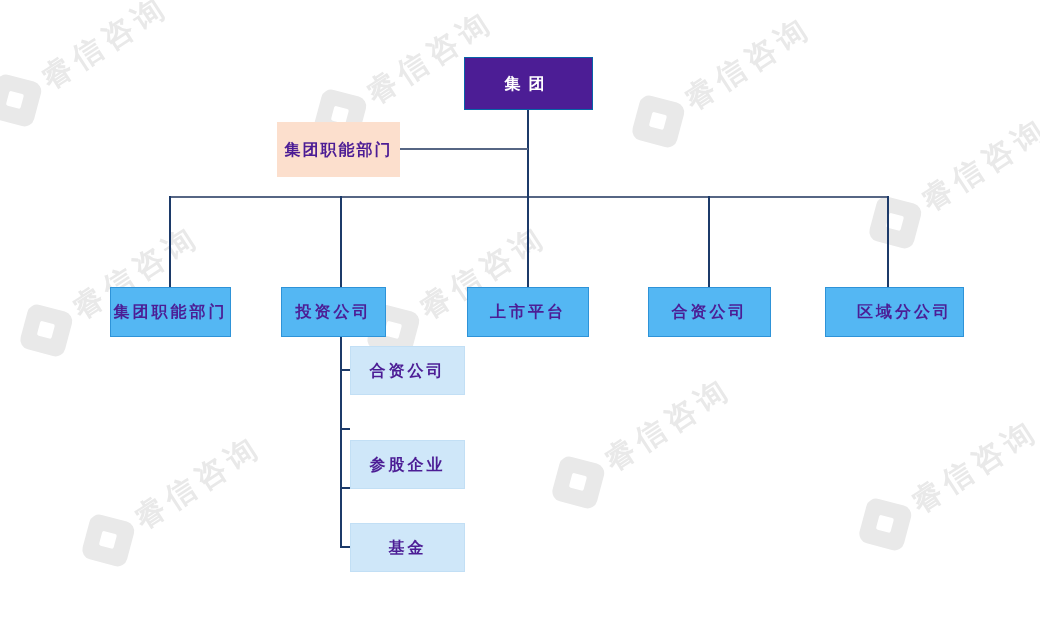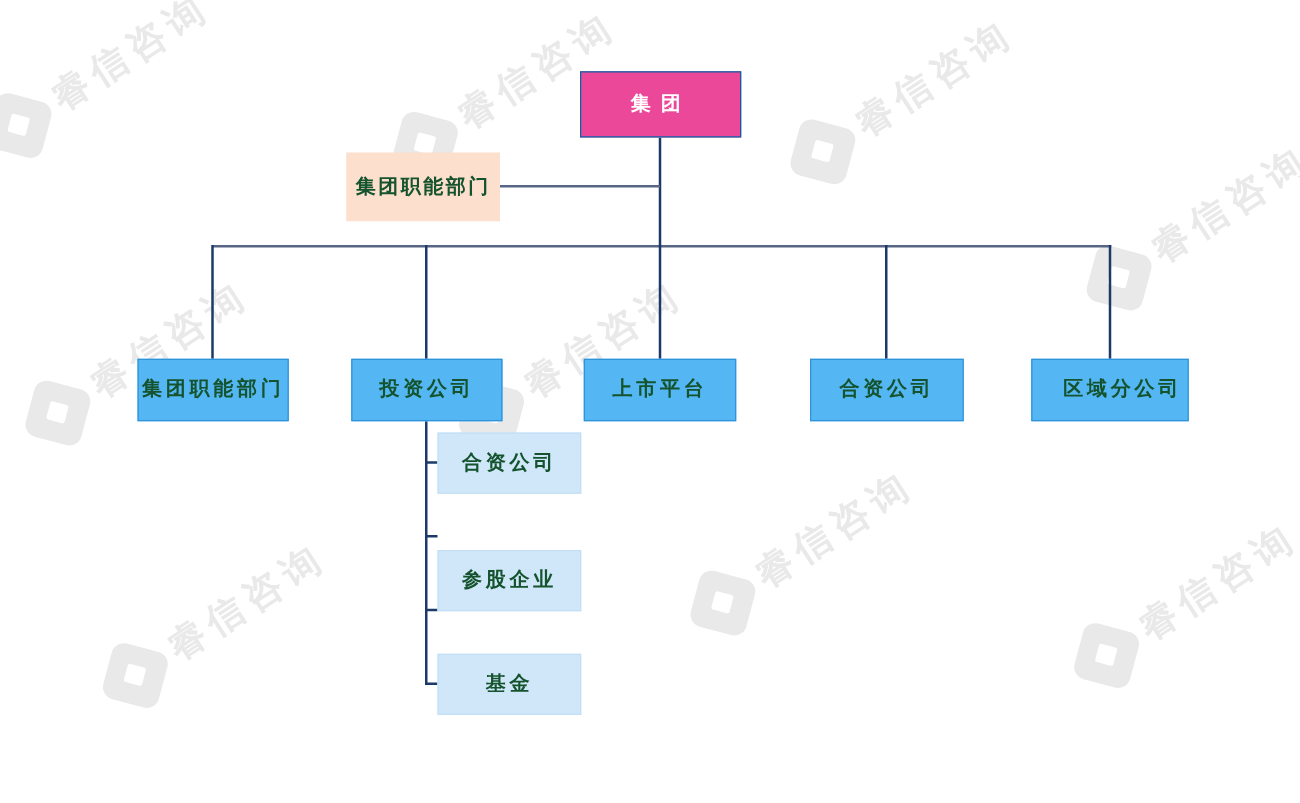--- a/index.html
+++ b/index.html
@@ -67,29 +67,29 @@
 
   
   .box {
     position: absolute;
     z-index: 3;
     display: flex;
     align-items: center;
     justify-content: center;
     font-weight: bold;
     font-size: 16px;
-    color: #14532d;
+    color: #4c1d95;
     letter-spacing: 3px;
     text-align: center;
     box-sizing: border-box;
     line-height: 1.2;
   }
   .box-root {
     left: 464px; top: 57px; width: 129px; height: 53px;
-    background: #ec4899;
+    background: #4c1d95;
     border: 1px solid #0763a8;
     color: #ffffff;
     letter-spacing: 8px;
   }
   .box-staff {
     left: 277px; top: 122px; width: 123px; height: 55px;
     background: #fcdfcd;
     letter-spacing: 2px;
   }
   .box-l2 {
@@ -157,22 +157,22 @@
   <div class="line h dark" style="left:340px; top:369px; width:10px;"></div>
   <div class="line h dark" style="left:340px; top:428px; width:10px;"></div>
   <div class="line h dark" style="left:340px; top:487px; width:10px;"></div>
   <div class="line h dark" style="left:340px; top:546px; width:10px;"></div>
 
   <div class="box box-root">集团</div>
 
   <div class="box box-staff">集团职能部门</div>
 
   <div class="box box-l2" style="left:110px; width:121px;">集团职能部门</div>
-  <div class="box box-l2" style="left:281px; width:121px;">投资公司</div>
+  <div class="box box-l2" style="left:281px; width:105px;">投资公司</div>
   <div class="box box-l2" style="left:467px; width:122px;">上市平台</div>
   <div class="box box-l2" style="left:648px; width:123px;">合资公司</div>
-  <div class="box box-l2" style="left:825px; width:126px;padding-left:20px;">区域分公司</div>
+  <div class="box box-l2" style="left:825px; width:139px;padding-left:20px;">区域分公司</div>
 
   <div class="box box-child" style="top:346px;">合资公司</div>
   <div class="box box-child" style="top:440px;">参股企业</div>
   <div class="box box-child" style="top:523px;">基金</div>
 
 </div>
 
 </body></html>

